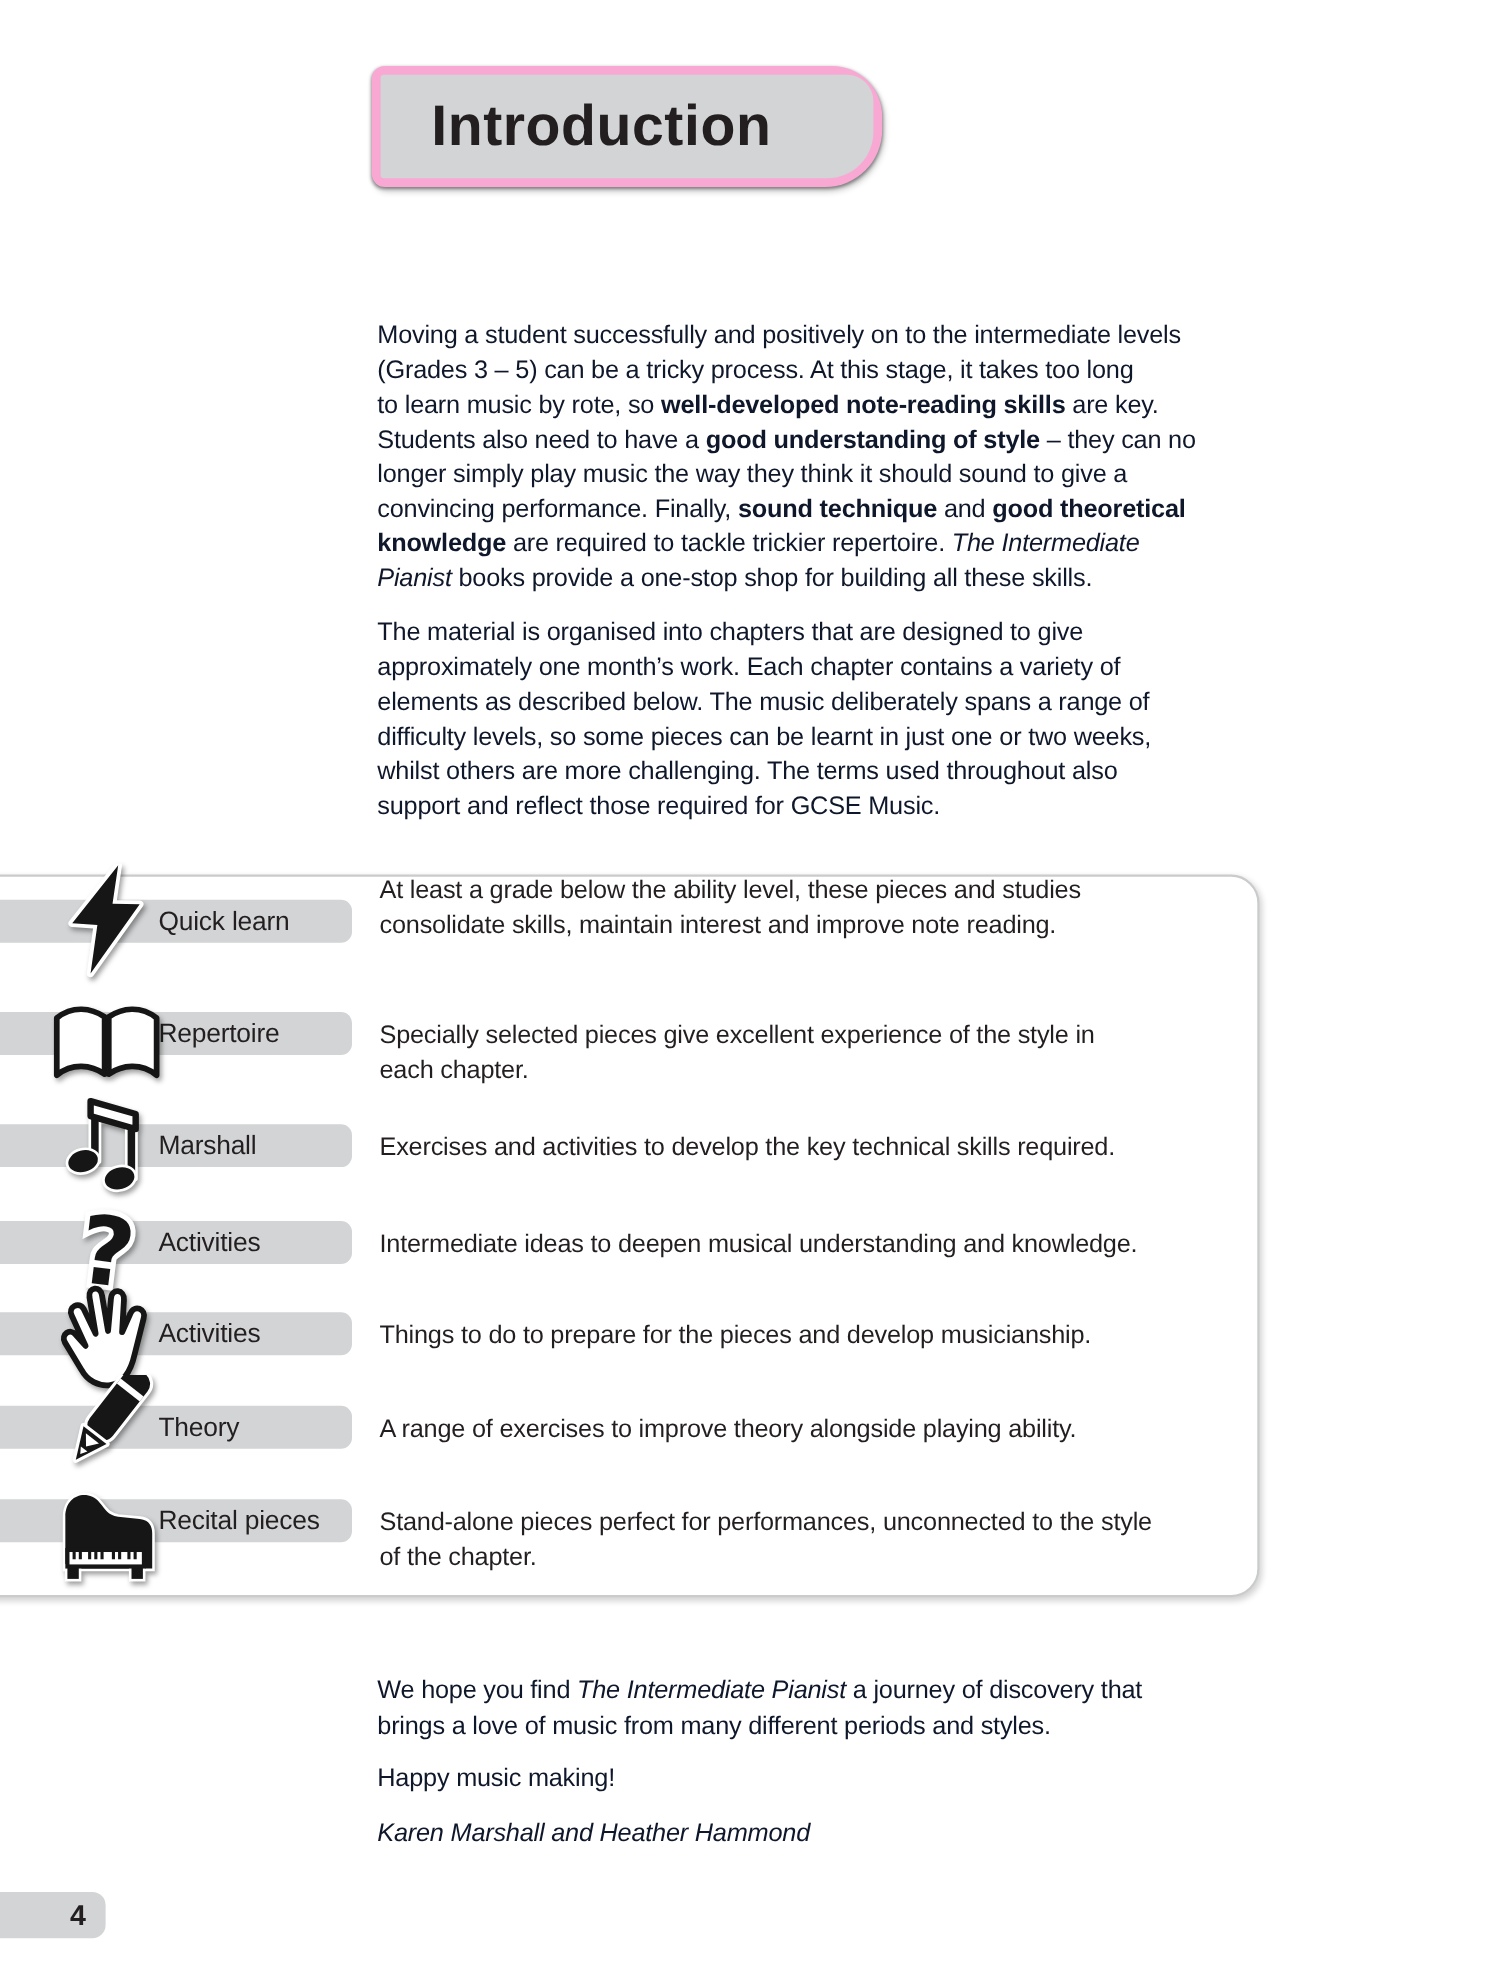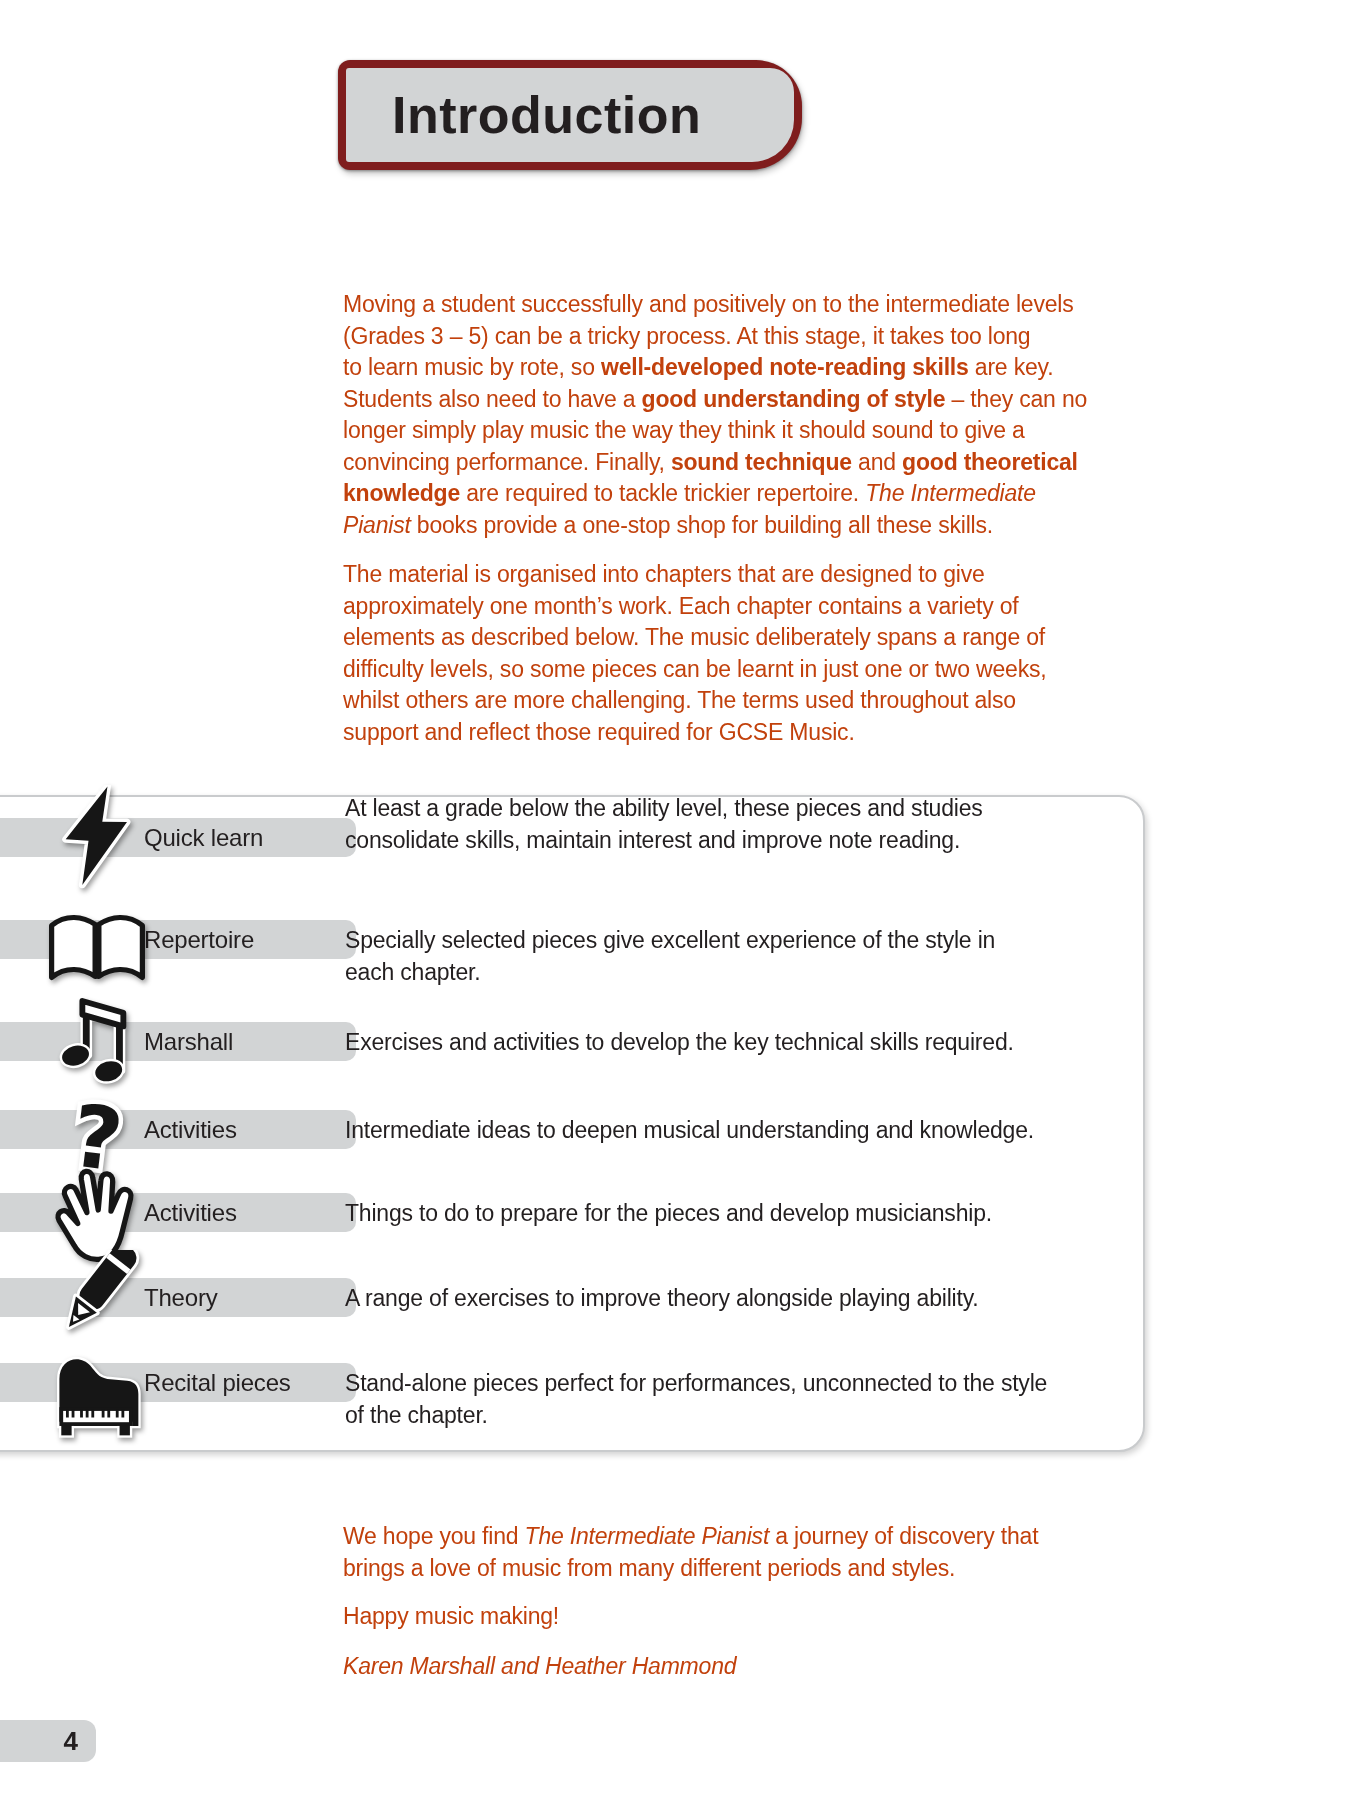--- a/index.html
+++ b/index.html
@@ -3,48 +3,48 @@
 <meta charset="utf-8">
 <style>
   html,body{margin:0;padding:0;background:#fff;}
   .page{
     position:relative;width:1352px;height:1801px;background:#fff;overflow:hidden;
     font-family:"Liberation Sans",sans-serif;color:#231f20;
   }
   
   .intro-frame{
     position:absolute;left:338px;top:60px;width:464px;height:110px;
-    background:#7f1d1d;border-radius:12px 46px 52px 12px;
+    background:#f9a8d4;border-radius:12px 46px 52px 12px;
     box-shadow:0 1px 3px rgba(0,0,0,.38), 2px 4px 6px rgba(0,0,0,.22);
     padding:0;box-sizing:border-box;
   }
   .intro-inner{
     position:absolute;left:8px;top:8px;right:8px;bottom:8px;
     background:#d2d4d5;border-radius:3px 24px 42px 3px;
   }
   .page-title{
     margin:0;font-family:"Liberation Sans",sans-serif;font-weight:bold;
     font-size:52px;line-height:94px;padding-left:46px;color:#231f20;
     letter-spacing:.5px;
   }
   
   .bodytext{
     position:absolute;left:343px;font-size:23px;line-height:31.5px;
-    letter-spacing:-.2px;white-space:nowrap;color:#c2410c;
+    letter-spacing:-.2px;white-space:nowrap;color:#0f172a;
   }
   .bodytext strong{font-weight:bold;}
   .bodytext em{font-style:italic;}
   
   .feature-panel{
     position:absolute;left:-40px;top:795px;width:1185px;height:657px;
     background:#fff;border:2px solid #c9cbcd;border-radius:26px;
     box-shadow:2px 3px 6px rgba(0,0,0,.18);box-sizing:border-box;z-index:1;
   }
   .label-bar{
-    position:absolute;left:0;width:356px;height:39px;background:#d2d4d5;
+    position:absolute;left:0;width:320px;height:39px;background:#d2d4d5;
     border-radius:0 10px 10px 0;z-index:2;
   }
   .row-label{
     position:absolute;left:144px;top:0;font-size:24px;line-height:39px;
     letter-spacing:-.2px;color:#231f20;
   }
   .row-desc{
     position:absolute;left:345px;font-size:23px;line-height:32px;
     letter-spacing:-.2px;white-space:nowrap;z-index:2;color:#231f20;
   }

